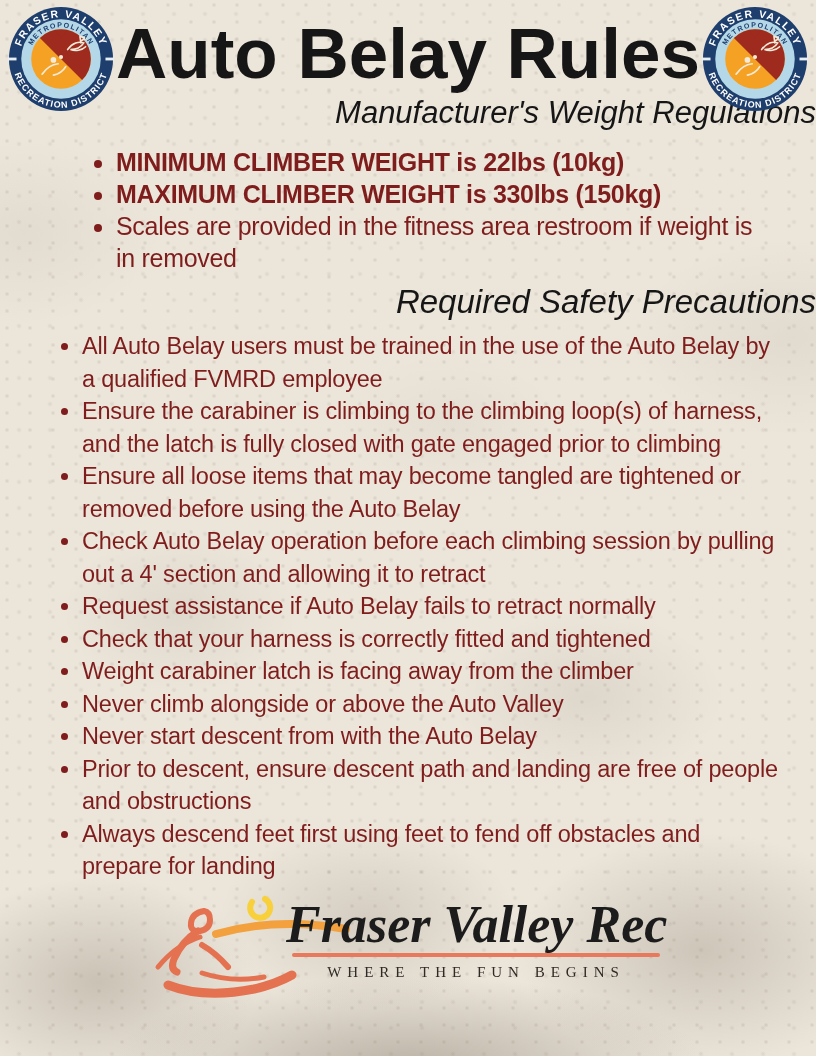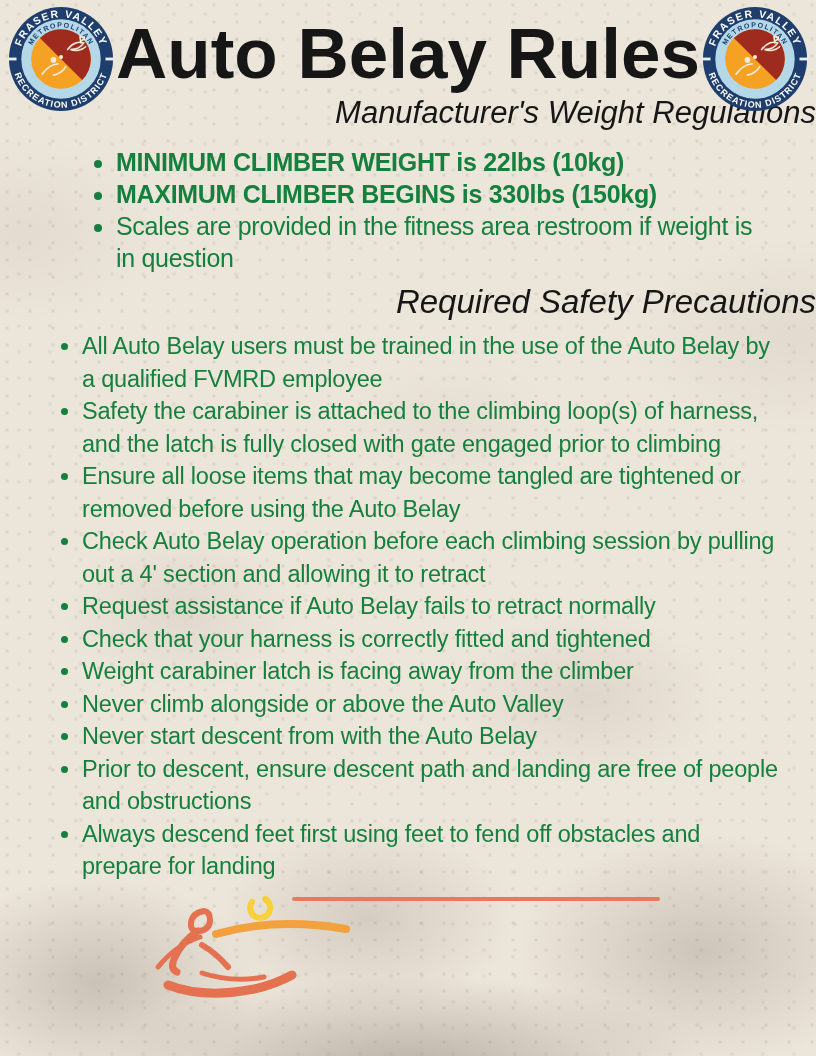--- a/index.html
+++ b/index.html
@@ -26,21 +26,21 @@
   .badge.right{left:702px;}
   h1.title{
     margin:18px 0 0;text-align:center;font-size:71px;line-height:72px;
     font-weight:bold;letter-spacing:0;
   }
   h2.section-heading{
     margin:0;text-align:right;font-style:italic;font-weight:normal;
   }
   h2.mfr{font-size:31px;line-height:40px;margin-top:3px;}
   h2.req{font-size:33px;line-height:42px;margin-top:7px;}
-  ul{margin:0;color:#15803d;}
+  ul{margin:0;color:#7f1d1d;}
   ul.weight-list{
     margin:13px 0 0 90px;padding-left:26px;width:660px;
     font-size:25px;line-height:32px;letter-spacing:-0.3px;
   }
   ul.weight-list li.bold{font-weight:bold;}
   ul.safety-list{
     margin:7px 0 12px 56px;padding-left:26px;width:704px;
     font-size:23.5px;line-height:32.5px;letter-spacing:-0.2px;
   }
   li{margin:0;padding:0;}
@@ -121,29 +121,29 @@
     <textPath href="#arcMidR" startOffset="50%" text-anchor="middle">METROPOLITAN</textPath>
   </text>
 </svg>
 
 <h1 class="title">Auto Belay Rules</h1>
 
 <h2 class="section-heading mfr">Manufacturer's Weight Regulations</h2>
 
 <ul class="weight-list">
   <li class="bold">MINIMUM CLIMBER WEIGHT is 22lbs (10kg)</li>
-  <li class="bold">MAXIMUM CLIMBER BEGINS is 330lbs (150kg)</li>
-  <li>Scales are provided in the fitness area restroom if weight is in question</li>
+  <li class="bold">MAXIMUM CLIMBER WEIGHT is 330lbs (150kg)</li>
+  <li>Scales are provided in the fitness area restroom if weight is in removed</li>
 </ul>
 
 <h2 class="section-heading req">Required Safety Precautions</h2>
 
 <ul class="safety-list">
   <li>All Auto Belay users must be trained in the use of the Auto Belay by a qualified FVMRD employee</li>
-  <li>Safety the carabiner is attached to the climbing loop(s) of harness, and the latch is fully closed with gate engaged prior to climbing</li>
+  <li>Ensure the carabiner is climbing to the climbing loop(s) of harness, and the latch is fully closed with gate engaged prior to climbing</li>
   <li>Ensure all loose items that may become tangled are tightened or removed before using the Auto Belay</li>
   <li>Check Auto Belay operation before each climbing session by pulling out a 4' section and allowing it to retract</li>
   <li>Request assistance if Auto Belay fails to retract normally</li>
   <li>Check that your harness is correctly fitted and tightened</li>
   <li>Weight carabiner latch is facing away from the climber</li>
   <li>Never climb alongside or above the Auto Valley</li>
   <li>Never start descent from with the Auto Belay</li>
   <li>Prior to descent, ensure descent path and landing are free of people and obstructions</li>
   <li>Always descend feet first using feet to fend off obstacles and prepare for landing</li>
 </ul>
@@ -158,15 +158,17 @@
     <g fill="none" stroke="#e4714f" stroke-linecap="round">
       <path d="M58,22 q-12,2 -13,12 q-1,9 9,8 q10,-2 10,-11 q0,-8 -6,-9" stroke-width="6"></path>
       <path d="M52,42 q-16,10 -24,28 q-4,10 3,13" stroke-width="7"></path>
       <path d="M12,78 q18,-22 42,-30" stroke-width="5"></path>
       <path d="M56,56 q14,8 26,22" stroke-width="6"></path>
       <path d="M22,96 q36,14 86,4 q22,-5 38,-14" stroke-width="9"></path>
       <path d="M56,84 q30,10 62,4" stroke-width="5"></path>
     </g>
   </svg>
   <div class="brand-text">
+    <div class="wordmark">Fraser Valley Rec</div>
     <div class="wordmark-underline"></div>
+    <div class="tagline">WHERE THE FUN BEGINS</div>
   </div>
 </div>
 
 </body></html>

